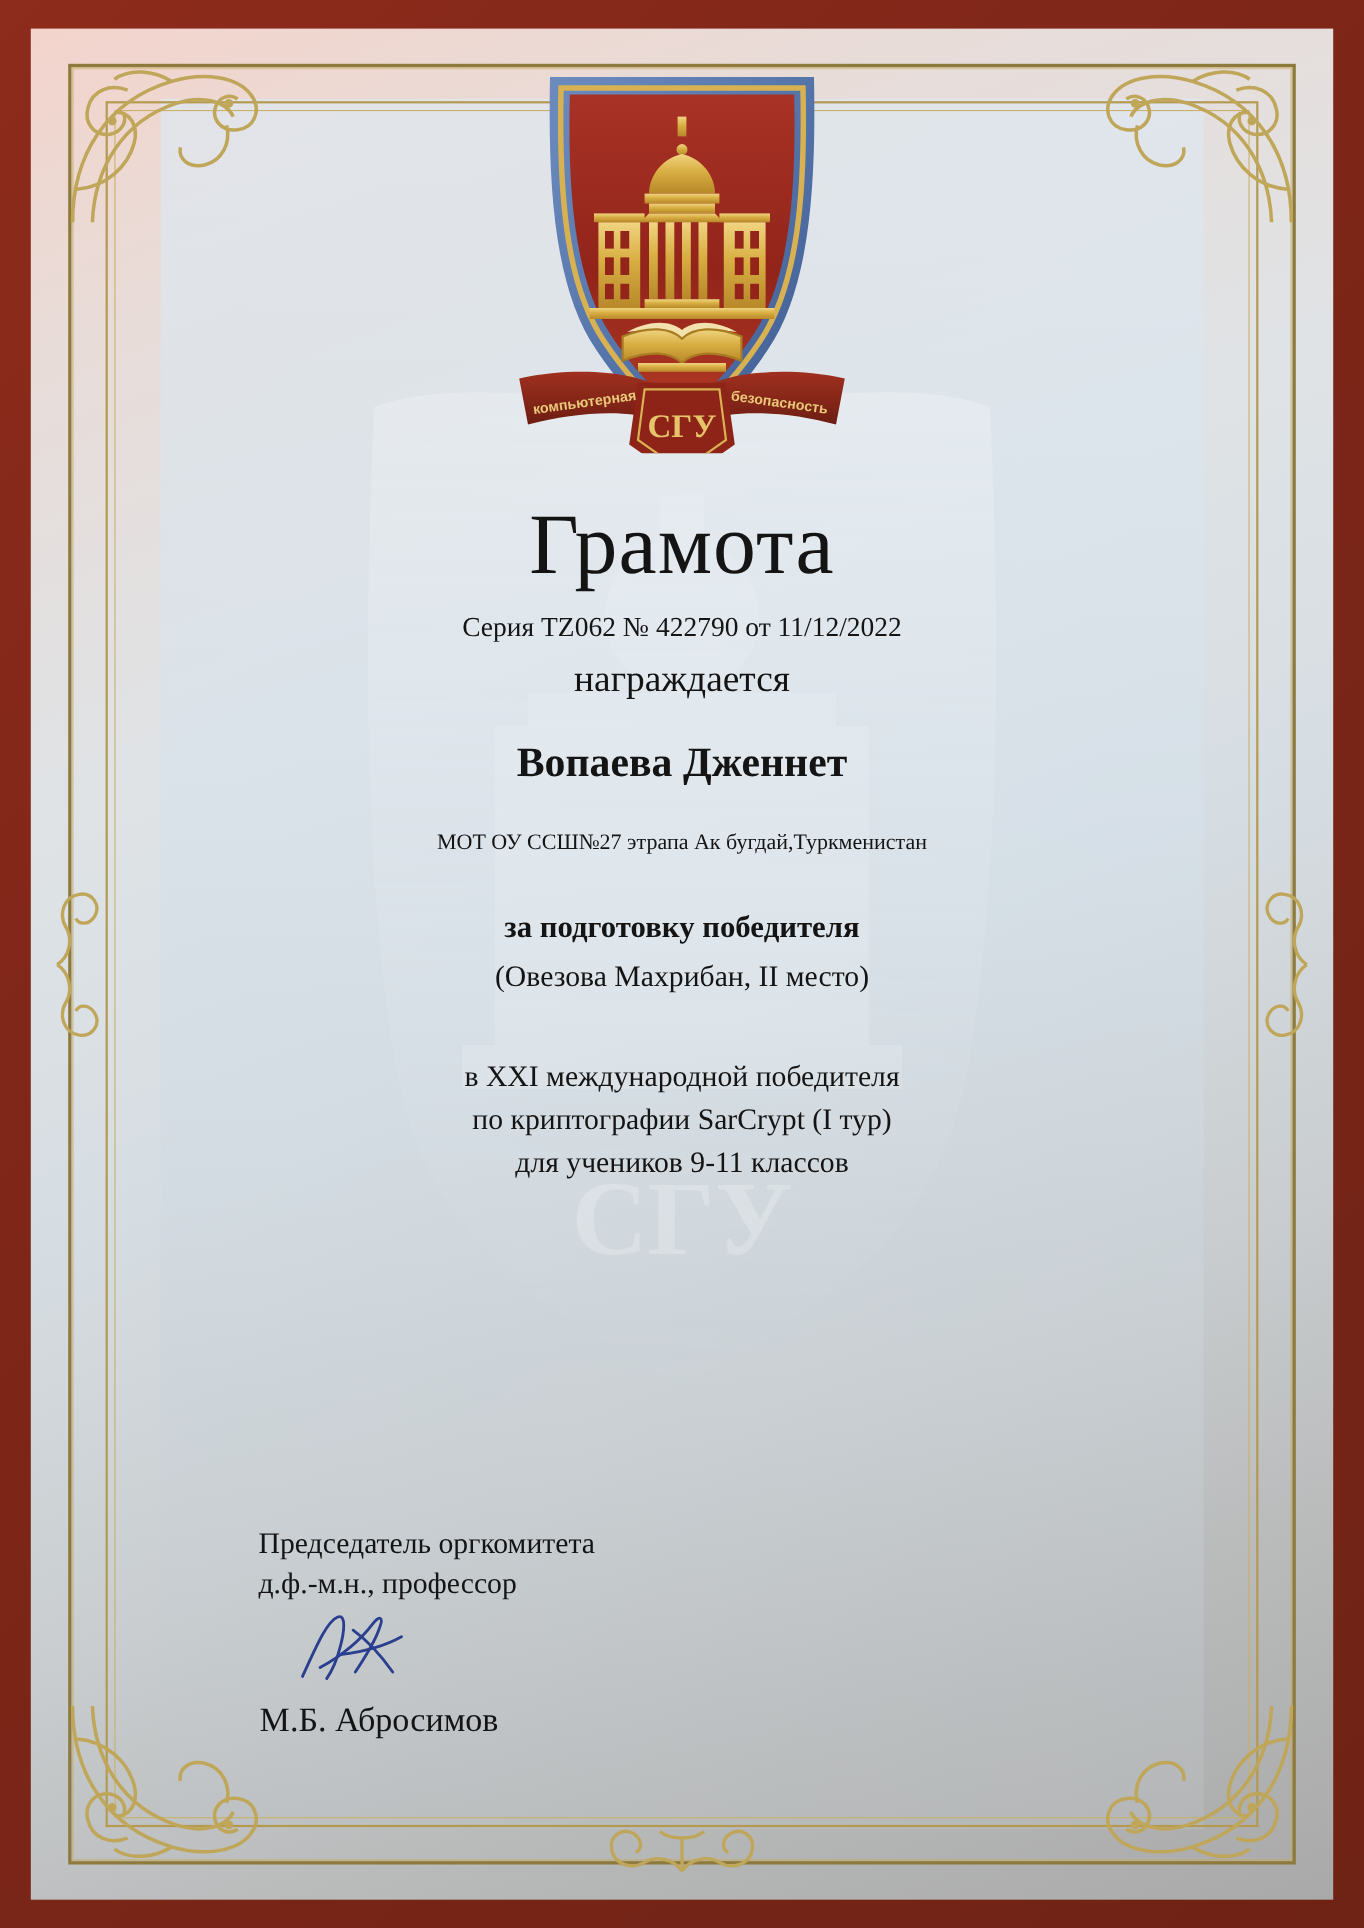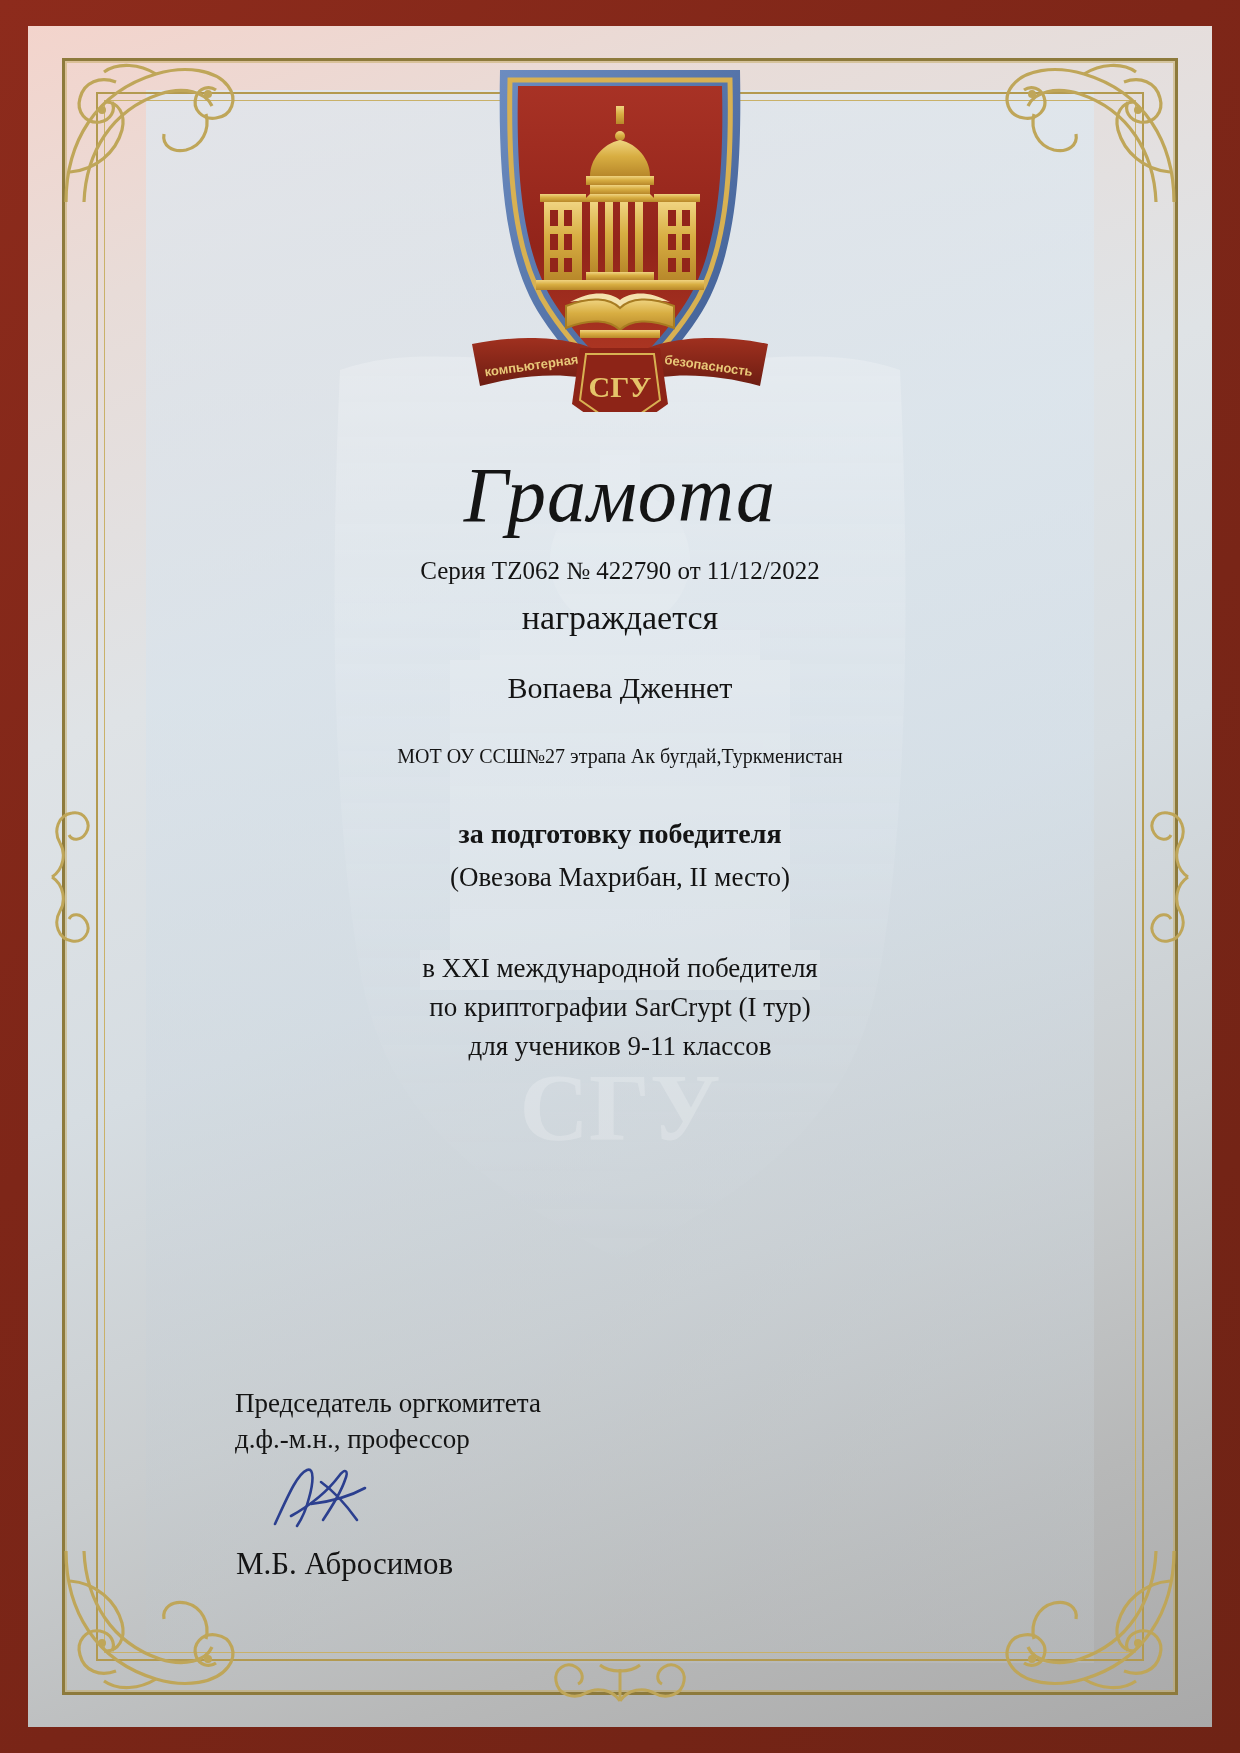--- a/index.html
+++ b/index.html
@@ -110,33 +110,32 @@
     top: 455px;
     text-align: center;
     color: #141414;
   }
   .title {
     font-size: 78px;
     line-height: 1.02;
     font-weight: normal;
     letter-spacing: 1px;
     margin: 0 0 22px 0;
-    font-style: italic;
   }
   .serial {
     font-size: 25px;
     margin: 0 0 14px 0;
   }
   .awarded {
     font-size: 34px;
     margin: 0 0 34px 0;
   }
   .recipient {
-    font-size: 30px;
-    font-weight: normal;
+    font-size: 38px;
+    font-weight: bold;
     margin: 0 0 40px 0;
   }
   .school {
     font-size: 20px;
     margin: 0 0 50px 0;
   }
   .reason {
     font-size: 28px;
     font-weight: bold;
     margin: 0 0 12px 0;

